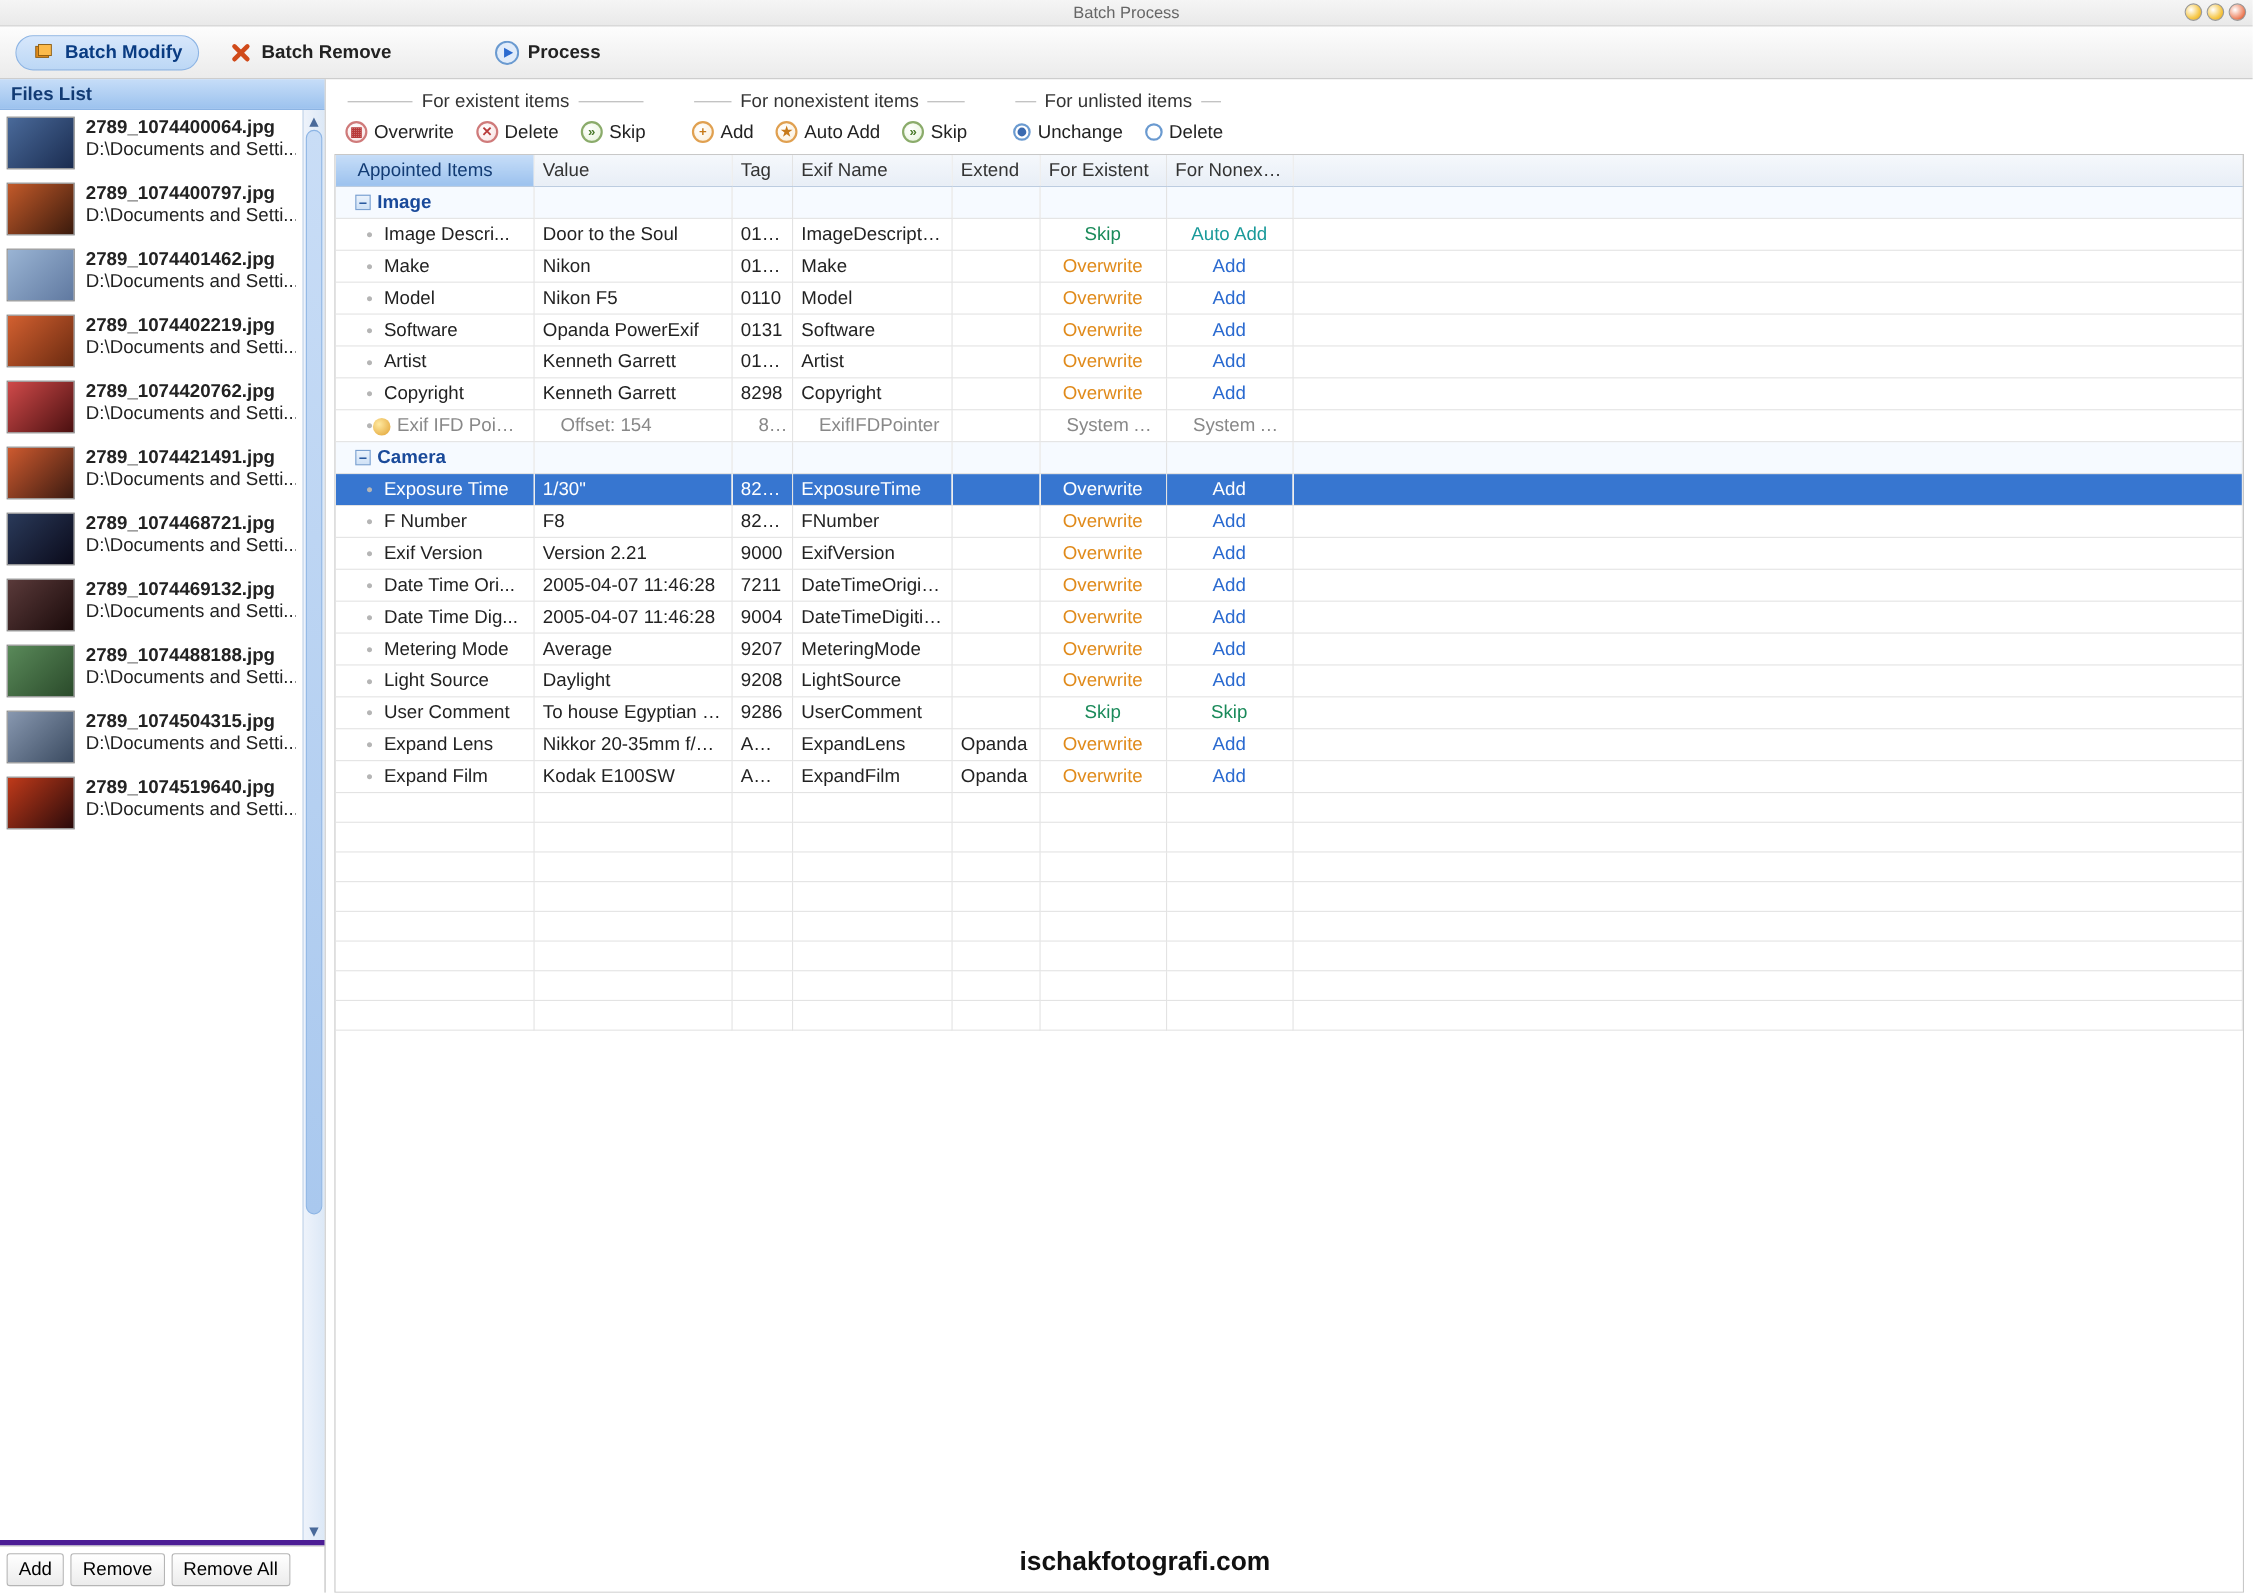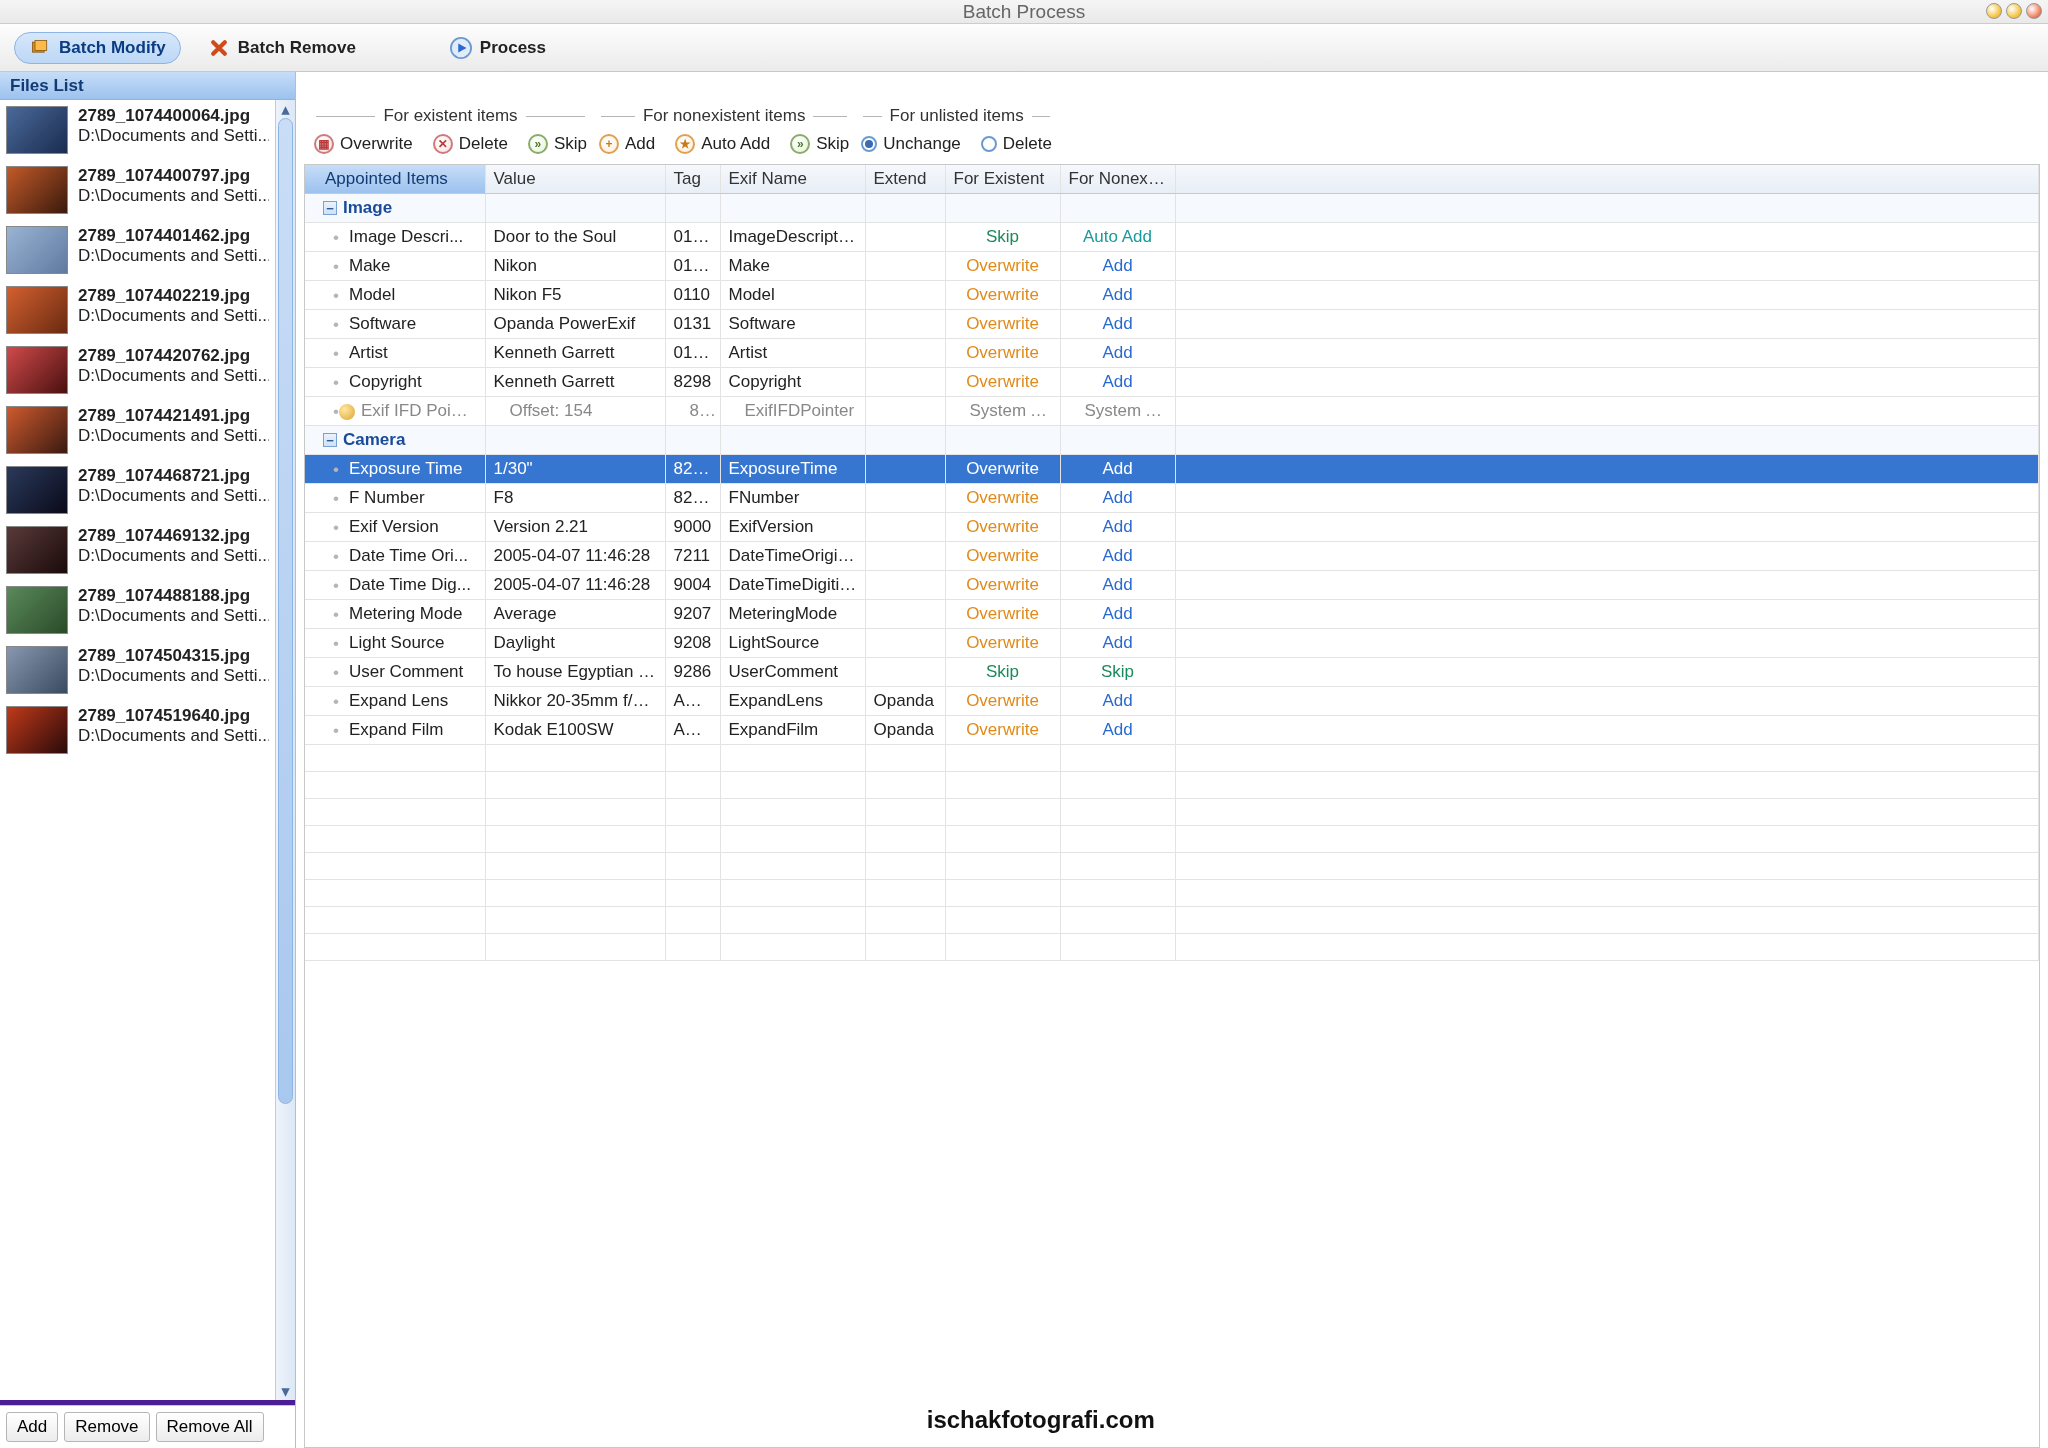--- a/index.html
+++ b/index.html
@@ -17,21 +17,21 @@
   
   .titlebar {
     height: 24px;
     background: linear-gradient(#f5f5f5, #e9e9e9);
     border-bottom: 1px solid #ccc;
     display: flex;
     align-items: center;
     justify-content: center;
     position: relative;
     color: #666;
-    font-size: 19px;
+    font-size: 15px;
   }
   .titlebar .win-buttons {
     position: absolute;
     right: 6px;
     top: 3px;
     display: flex;
     gap: 4px;
   }
   .win-btn {
     width: 16px; height: 16px;
@@ -181,22 +181,22 @@
     flex: 1;
     display: flex;
     flex-direction: column;
     min-height: 0;
     padding: 6px 8px 0 8px;
     position: relative;
   }
 
   .opt-groups {
     display: flex;
+    gap: 30px;
     padding: 4px 4px 8px 4px;
-    margin-top: 24px;
   }
   .opt-group {
     display: flex;
     flex-direction: column;
     gap: 6px;
   }
   .opt-group .legend {
     display: flex;
     align-items: center;
     color: #333;

